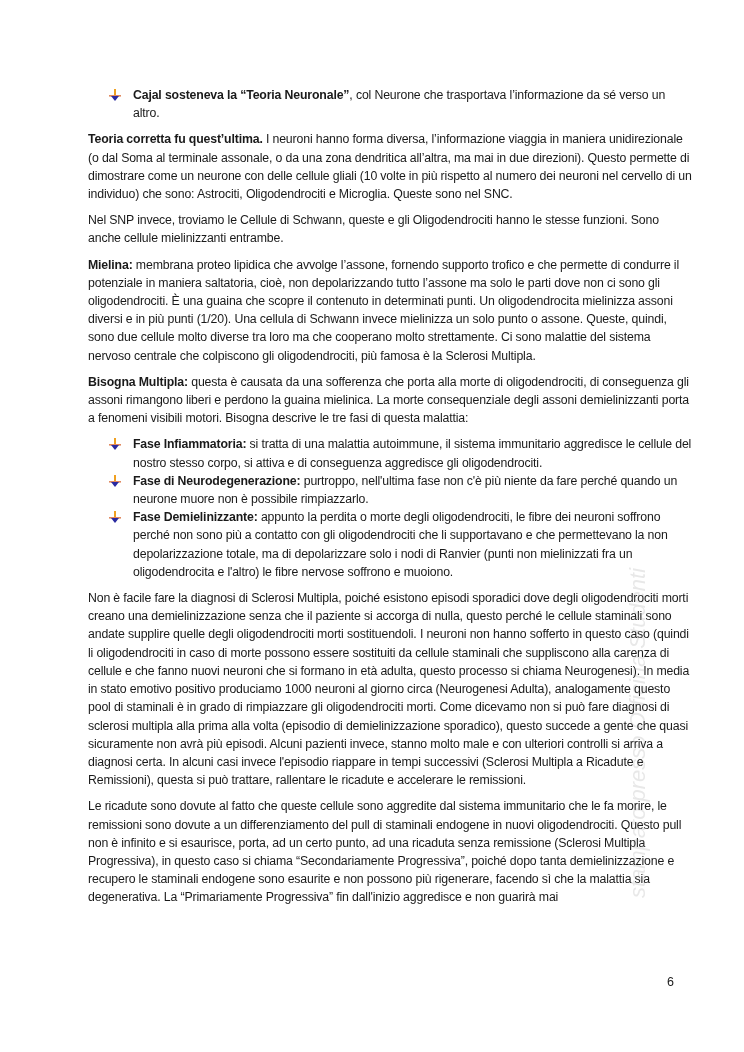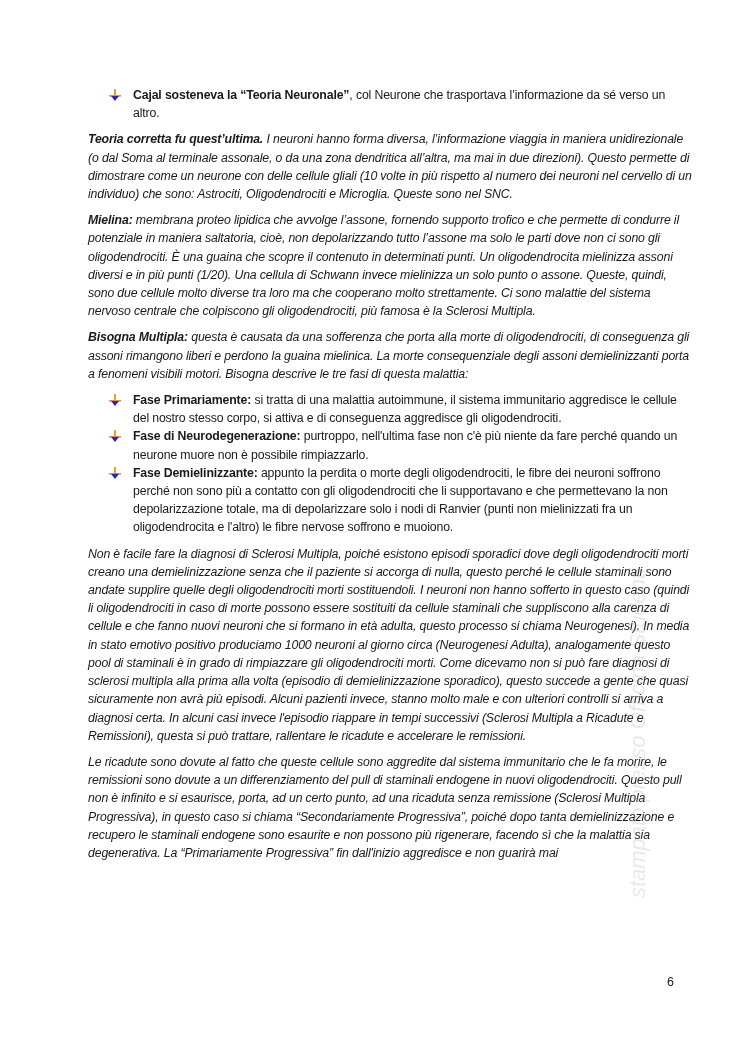--- a/index.html
+++ b/index.html
@@ -1,19 +1,19 @@
 <!DOCTYPE html>
 <html><head>
 <meta charset="utf-8">
 <style>
   html, body { margin: 0; padding: 0; background: #ffffff; }
   body { width: 744px; height: 1052px; position: relative; overflow: hidden;
          font-family: "Liberation Sans", sans-serif; color: #1a1a1a; }
   .page { position: absolute; left: 88px; top: 86px; width: 606px; }
-  p { margin: 0; font-size: 12.3px; line-height: 18.2px; letter-spacing: -0.15px; font-style: italic; }
+  p { margin: 0; font-size: 12.3px; line-height: 18.2px; letter-spacing: -0.15px; }
   .para { margin-bottom: 8px; }
   b { font-weight: bold; }
   ul.bullets { list-style: none; margin: 0 0 8px 0; padding: 0 0 0 45px; }
   ul.bullets li { position: relative; font-size: 12.3px; line-height: 18.2px; letter-spacing: -0.15px; }
   .bullet-icon { position: absolute; left: -24px; top: 3px; width: 12px; height: 12px; }
   .first-bullet { margin-bottom: 8px; }
   .page-number { position: absolute; right: 70px; top: 975px; font-size: 12.5px; }
   .watermark { position: absolute; left: 628px; top: 720px; transform: rotate(-90deg);
                transform-origin: center; white-space: nowrap; font-size: 22px;
                color: rgba(150,150,150,0.22); font-style: italic; width: 420px; text-align: center; margin-left: -200px; }
@@ -29,33 +29,34 @@
         <rect x="5" y="0" width="2" height="6" fill="#f0a020"></rect>
         <rect x="0" y="6" width="12" height="1.6" fill="#e08a60"></rect>
         <polygon points="2,7 10,7 6,12" fill="#2a2aa0"></polygon>
       </svg>
       <b>Cajal sosteneva la “Teoria Neuronale”</b><span>, col Neurone che trasportava l’informazione da sé verso un altro.</span>
     </li>
   </ul>
 
   <p class="para"><b>Teoria corretta fu quest’ultima.</b><span> I neuroni hanno forma diversa, l’informazione viaggia in maniera unidirezionale (o dal Soma al terminale assonale, o da una zona dendritica all’altra, ma mai in due direzioni). Questo permette di dimostrare come un neurone con delle cellule gliali (10 volte in più rispetto al numero dei neuroni nel cervello di un individuo) che sono: Astrociti, Oligodendrociti e Microglia. Queste sono nel SNC.</span></p>
 
+  <p class="para"><span>Nel SNP invece, troviamo le Cellule di Schwann, queste e gli Oligodendrociti hanno le stesse funzioni. Sono anche cellule mielinizzanti entrambe.</span></p>
 
   <p class="para"><b>Mielina:</b><span> membrana proteo lipidica che avvolge l’assone, fornendo supporto trofico e che permette di condurre il potenziale in maniera saltatoria, cioè, non depolarizzando tutto l’assone ma solo le parti dove non ci sono gli oligodendrociti. È una guaina che scopre il contenuto in determinati punti. Un oligodendrocita mielinizza assoni diversi e in più punti (1/20). Una cellula di Schwann invece mielinizza un solo punto o assone. Queste, quindi, sono due cellule molto diverse tra loro ma che cooperano molto strettamente. Ci sono malattie del sistema nervoso centrale che colpiscono gli oligodendrociti, più famosa è la Sclerosi Multipla.</span></p>
 
   <p class="para"><b>Bisogna Multipla:</b><span> questa è causata da una sofferenza che porta alla morte di oligodendrociti, di conseguenza gli assoni rimangono liberi e perdono la guaina mielinica. La morte consequenziale degli assoni demielinizzanti porta a fenomeni visibili motori. Bisogna descrive le tre fasi di questa malattia:</span></p>
 
   <ul class="bullets">
     <li>
       <svg class="bullet-icon" viewBox="0 0 12 12">
         <rect x="5" y="0" width="2" height="6" fill="#f0a020"></rect>
         <rect x="0" y="6" width="12" height="1.6" fill="#e08a60"></rect>
         <polygon points="2,7 10,7 6,12" fill="#2a2aa0"></polygon>
       </svg>
-      <b>Fase Primariamente:</b><span> si tratta di una malattia autoimmune, il sistema immunitario aggredisce le cellule del nostro stesso corpo, si attiva e di conseguenza aggredisce gli oligodendrociti.</span>
+      <b>Fase Infiammatoria:</b><span> si tratta di una malattia autoimmune, il sistema immunitario aggredisce le cellule del nostro stesso corpo, si attiva e di conseguenza aggredisce gli oligodendrociti.</span>
     </li>
     <li>
       <svg class="bullet-icon" viewBox="0 0 12 12">
         <rect x="5" y="0" width="2" height="6" fill="#f0a020"></rect>
         <rect x="0" y="6" width="12" height="1.6" fill="#e08a60"></rect>
         <polygon points="2,7 10,7 6,12" fill="#2a2aa0"></polygon>
       </svg>
       <b>Fase di Neurodegenerazione:</b><span> purtroppo, nell'ultima fase non c'è più niente da fare perché quando un neurone muore non è possibile rimpiazzarlo.</span>
     </li>
     <li>

